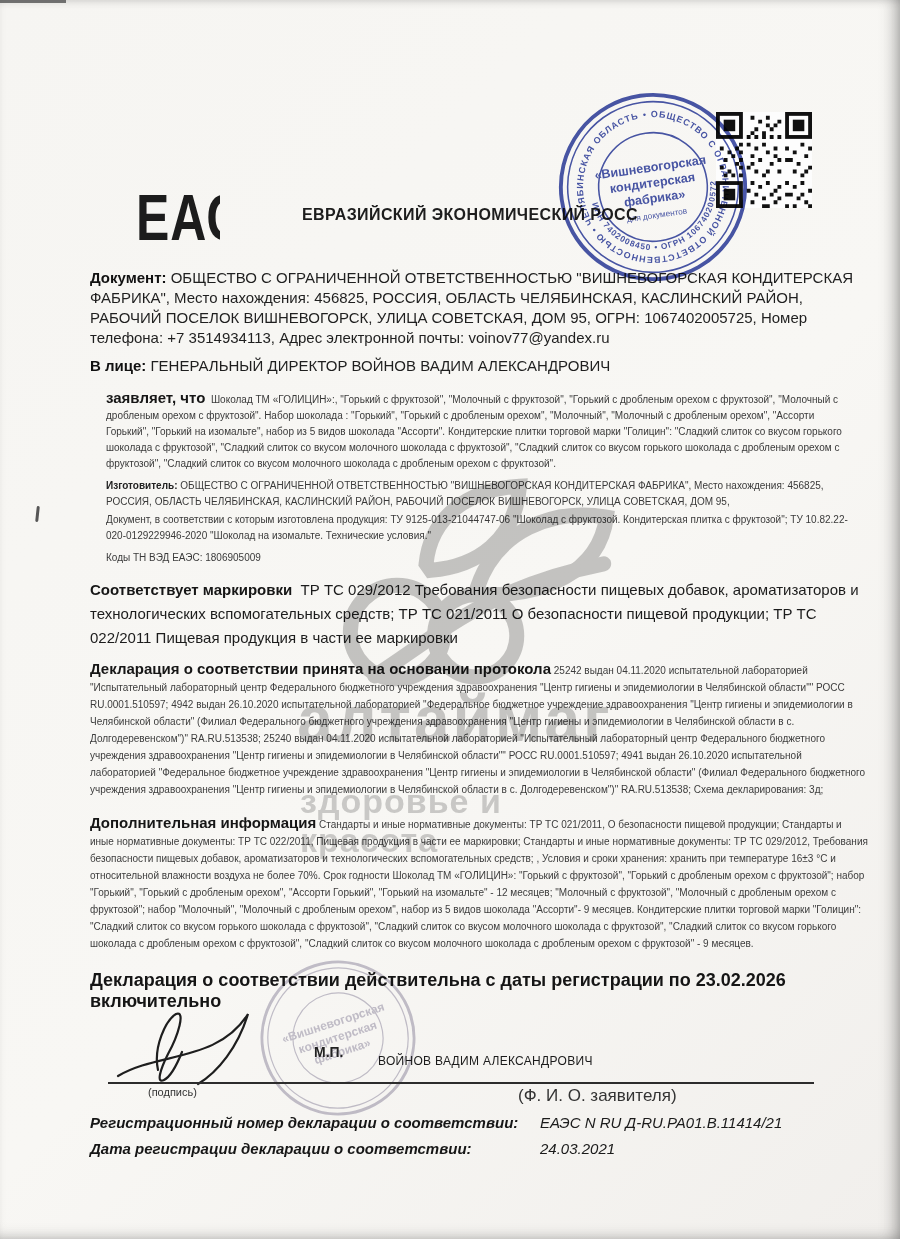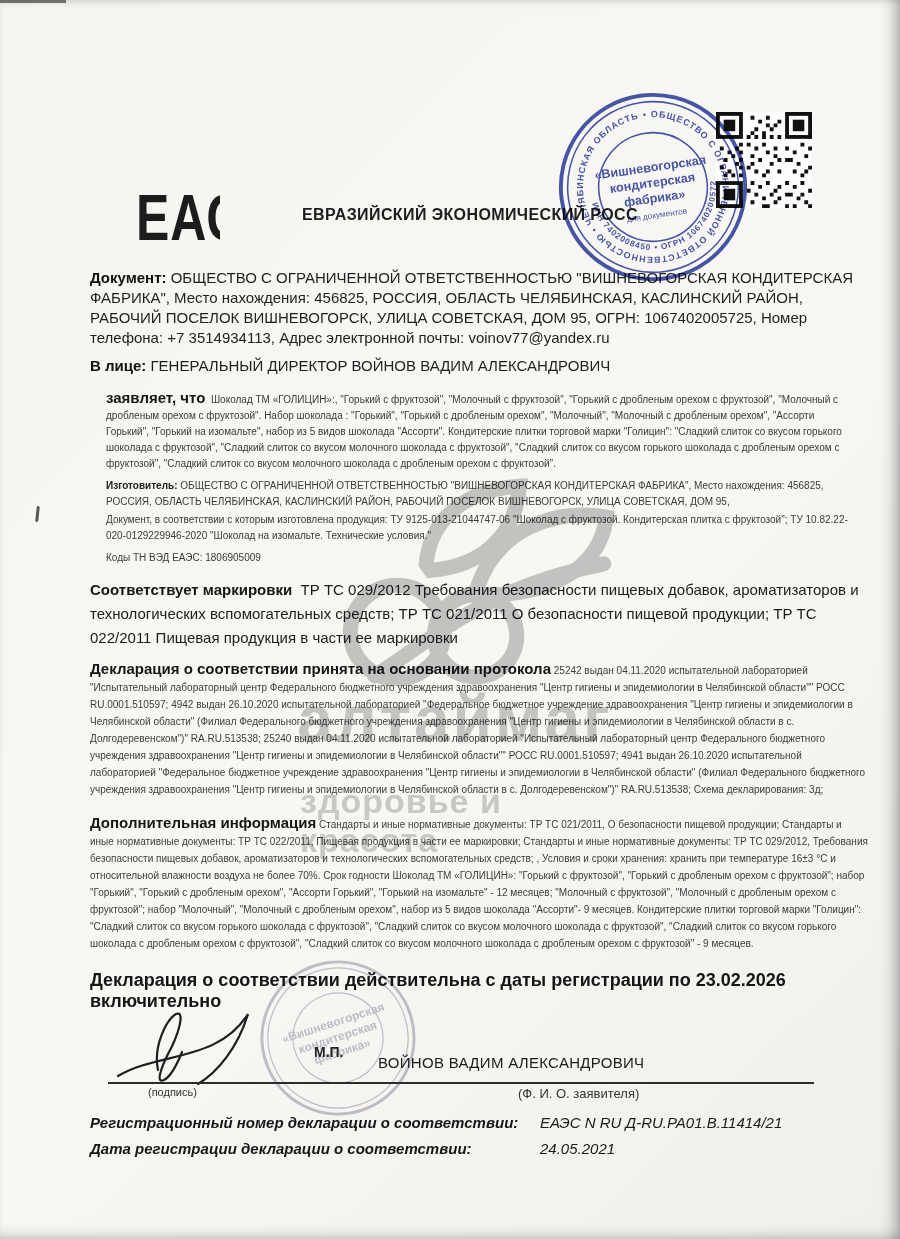--- a/index.html
+++ b/index.html
@@ -31,23 +31,23 @@
   .lead-bold{font-size:15px;font-weight:bold;color:#161616;}
   .complies{font-size:15px;line-height:24px;margin:10px 0 10px;color:#1c1c1c;}
   .basis{font-size:10px;line-height:17px;color:#3c3c3c;margin:0 0 16px;}
   .additional{font-size:10px;line-height:17px;color:#3c3c3c;margin:0 0 18px;}
   .validity{font-size:18px;font-weight:bold;color:#151515;margin:0 0 6px;}
   
   .sigzone{position:relative;height:96px;}
   .sigline{position:absolute;left:18px;top:64px;width:362px;border-top:2px solid #2c2c2c;}
   .sigcap{position:absolute;left:58px;top:68px;font-size:11px;color:#333;}
   .mp{position:absolute;left:224px;top:26px;font-size:14px;font-weight:bold;color:#222;}
-  .fio{position:absolute;left:288px;top:36px;font-size:15px;color:#1b1b1b;letter-spacing:.3px;}
+  .fio{position:absolute;left:288px;top:36px;font-size:12px;color:#1b1b1b;letter-spacing:.3px;}
   .fioline{position:absolute;left:272px;top:64px;width:452px;border-top:2px solid #2c2c2c;}
-  .fiocap{position:absolute;left:428px;top:68px;font-size:13px;color:#333;}
+  .fiocap{position:absolute;left:428px;top:68px;font-size:17px;color:#333;}
   .sign-svg{position:absolute;left:8px;top:-26px;width:200px;height:100px;}
   .stamp-bottom{position:absolute;left:258px;top:958px;width:160px;height:160px;z-index:2;opacity:.5;transform:rotate(-18deg);mix-blend-mode:multiply;}
   
   .reg-row{display:flex;margin:0 0 9px;font-style:italic;}
   .reg-label{width:450px;font-size:15px;font-weight:bold;color:#161616;}
   .reg-value{font-size:15px;color:#1b1b1b;}
   svg text{font-family:"Liberation Sans",sans-serif;}
 </style>
 </head>
 <body>
@@ -151,21 +151,21 @@
       <div class="fioline"></div>
       <div class="fiocap">(Ф. И. О. заявителя)</div>
     </div>
 
     <div class="reg-row">
       <div class="reg-label">Регистрационный номер декларации о соответствии:</div>
       <div class="reg-value">ЕАЭС N RU Д-RU.РА01.В.11414/21</div>
     </div>
     <div class="reg-row">
       <div class="reg-label">Дата регистрации декларации о соответствии:</div>
-      <div class="reg-value">24.05.2021</div>
+      <div class="reg-value">24.03.2021</div>
     </div>
   </div>
 
   <svg class="stamp-bottom" viewBox="0 0 160 160">
     <circle cx="80" cy="80" r="76" fill="none" stroke="#8d87a2" stroke-width="3"></circle>
     <circle cx="80" cy="80" r="70" fill="none" stroke="#8d87a2" stroke-width="1.2"></circle>
     <circle cx="80" cy="80" r="45" fill="none" stroke="#8d87a2" stroke-width="1.2"></circle>
     <text x="80" y="68" text-anchor="middle" font-size="12" font-weight="bold" fill="#8d87a2">«Вишневогорская</text>
     <text x="80" y="83" text-anchor="middle" font-size="12" font-weight="bold" fill="#8d87a2">кондитерская</text>
     <text x="80" y="98" text-anchor="middle" font-size="12" font-weight="bold" fill="#8d87a2">фабрика»</text>

